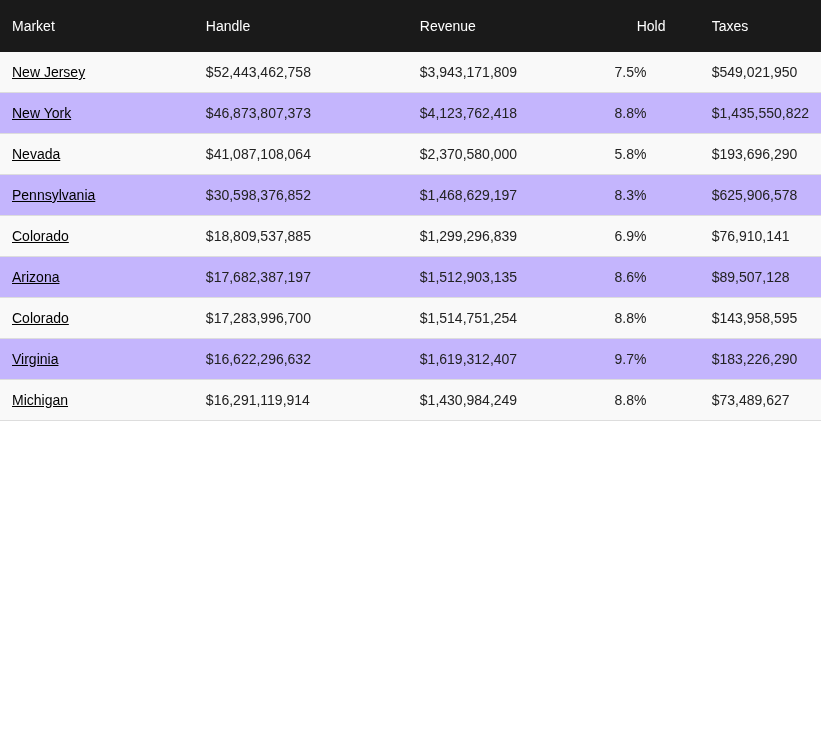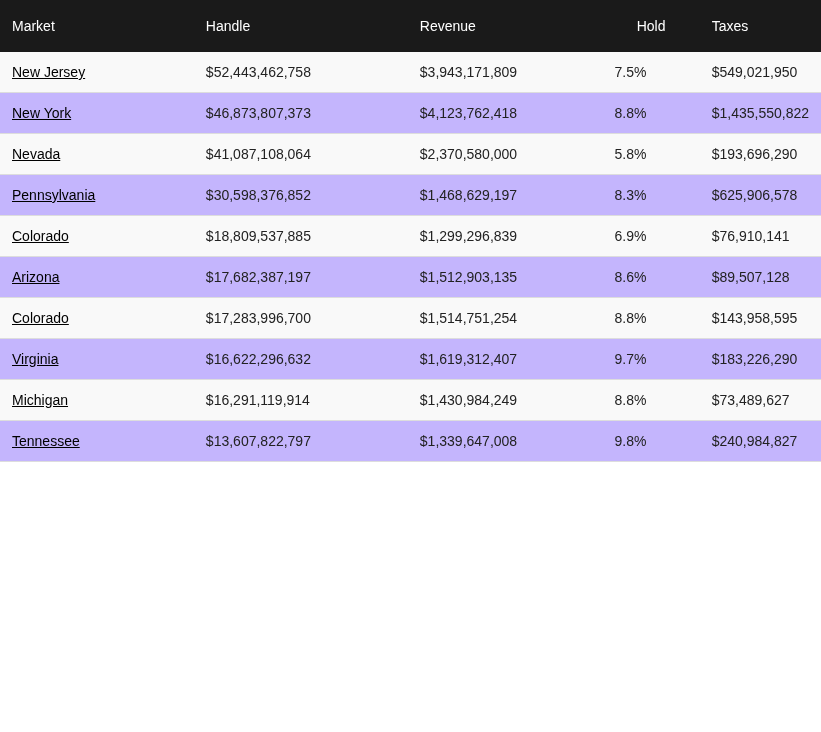--- a/index.html
+++ b/index.html
@@ -128,21 +128,14 @@
         <td>9.7%</td>
         <td>$183,226,290</td>
       </tr>
       <tr>
         <td><a href="#">Michigan</a></td>
         <td>$16,291,119,914</td>
         <td>$1,430,984,249</td>
         <td>8.8%</td>
         <td>$73,489,627</td>
       </tr>
-      <tr>
-        <td><a href="#">Tennessee</a></td>
-        <td>$13,607,822,797</td>
-        <td>$1,339,647,008</td>
-        <td>9.8%</td>
-        <td>$240,984,827</td>
-      </tr>
     </tbody>
 </table>
 
 </body></html>

